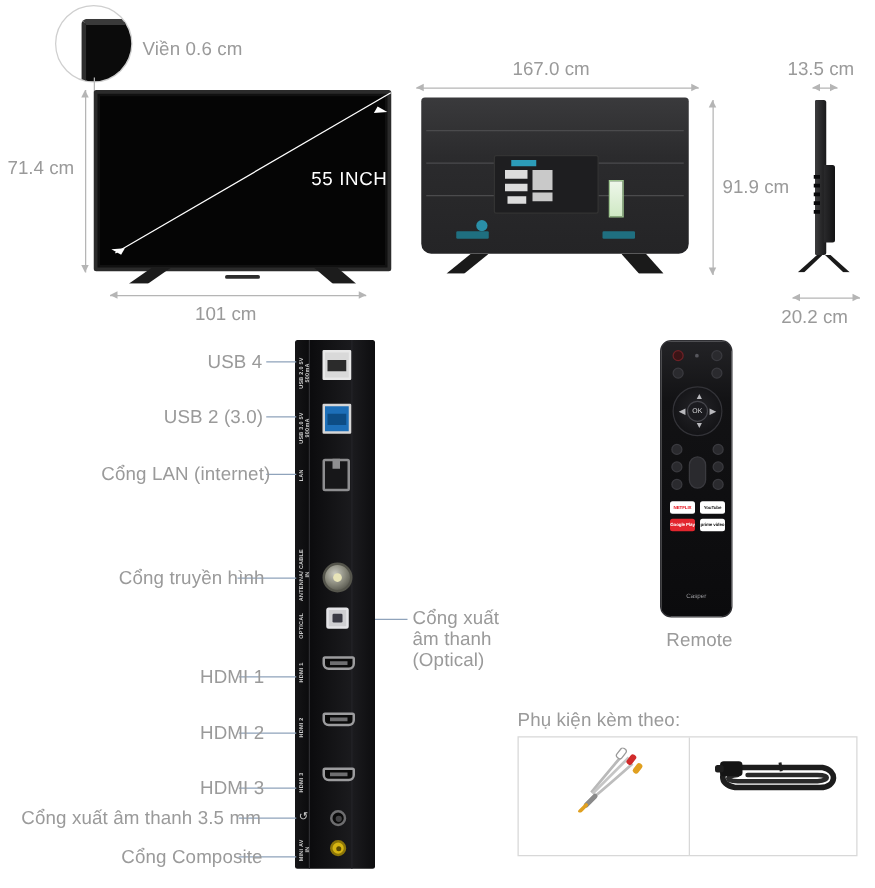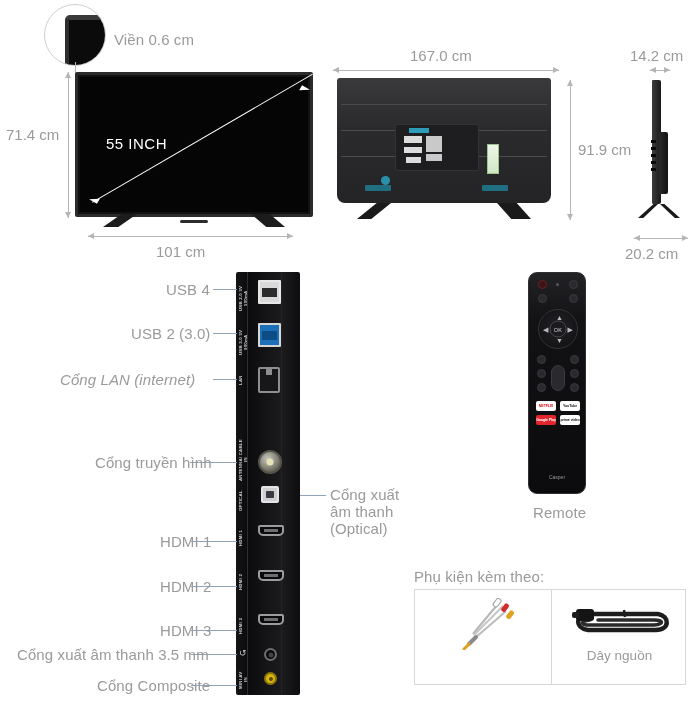--- a/index.html
+++ b/index.html
@@ -22,21 +22,21 @@
   .arrowL { border-right:6px solid #b5b5b5; }
   .arrowR { border-left:6px solid #b5b5b5; }
   .arrowU, .arrowD { position:absolute; width:0; height:0; border-left:3.5px solid transparent; border-right:3.5px solid transparent; }
   .arrowU { border-bottom:6px solid #b5b5b5; }
   .arrowD { border-top:6px solid #b5b5b5; }
 
   
   #front-tv { position:absolute; left:75px; top:72px; width:238px; height:145px;
      background:#111; border:3px solid #2b2b2b; border-radius:2px; }
   #front-tv .panel { position:absolute; inset:2px; background:#050505; }
-  #front-screen-text { position:absolute; left:0; right:0; top:60px; text-align:left;
+  #front-screen-text { position:absolute; left:0; right:0; top:60px; text-align:right;
      color:#ffffff; font-size:15px; font-family:"Liberation Sans",sans-serif; letter-spacing:.5px;padding-left:28px; }
   .diag { position:absolute; background:#ffffff; height:1.4px; transform-origin:0 0; }
   .diagtip { position:absolute; width:0; height:0; }
   #front-foot-l, #front-foot-r { position:absolute; bottom:-13px; width:34px; height:13px; background:#1c1c1c; }
   #front-foot-l { left:25px; clip-path: polygon(0 100%, 55% 0, 100% 0, 45% 100%); }
   #front-foot-r { right:25px; clip-path: polygon(0 0, 55% 0, 100% 100%, 45% 100%); }
   #front-brand { position:absolute; bottom:-9px; left:50%; transform:translateX(-50%); width:28px; height:3px; background:#2c2c2c; border-radius:2px;}
 
   
   #bezel-circle { position:absolute; left:44px; top:4px; width:62px; height:62px; border:1px solid #cfcfcf;
@@ -209,21 +209,21 @@
       <div class="side-port" style="left:-8px; top:29px;"></div>
       <div class="side-port" style="left:-8px; top:36px;"></div>
     </div>
     <div id="side-foot-l"></div>
     <div id="side-foot-r"></div>
   </div>
 
   <div class="hline" style="left:650px; top:70px; width:20px;"></div>
   <div class="arrowL" style="left:650px; top:66.5px;"></div>
   <div class="arrowR" style="left:664px; top:66.5px;"></div>
-  <div class="dim abs" style="left:630px; top:47px;">14.2 cm</div>
+  <div class="dim abs" style="left:630px; top:47px;">13.5 cm</div>
 
   <div class="hline" style="left:634px; top:238px; width:54px;"></div>
   <div class="arrowL" style="left:634px; top:234.5px;"></div>
   <div class="arrowR" style="left:682px; top:234.5px;"></div>
   <div class="dim abs" style="left:625px; top:245px;">20.2 cm</div>
 </div>
 
 <div class="abs">
   <div id="port-panel">
     <div id="port-rail"></div>
@@ -280,21 +280,21 @@
       </div>
   </div>
 
   <div class="leader" style="left:213px; top:289px; width:24px;"></div>
   <div class="lbl abs" style="left:166px; top:281px;">USB 4</div>
 
   <div class="leader" style="left:213px; top:333px; width:24px;"></div>
   <div class="lbl abs" style="left:131px; top:325px;">USB 2 (3.0)</div>
 
   <div class="leader" style="left:213px; top:379px; width:24px;"></div>
-  <div class="lbl abs" style="left:60px; top:371px;font-style:italic;">Cổng LAN (internet)</div>
+  <div class="lbl abs" style="left:81px; top:371px;">Cổng LAN (internet)</div>
 
   <div class="leader" style="left:190px; top:462px; width:47px;"></div>
   <div class="lbl abs" style="left:95px; top:454px;">Cổng truyền hình</div>
 
   <div class="leader" style="left:191px; top:541px; width:46px;"></div>
   <div class="lbl abs" style="left:160px; top:533px;">HDMI 1</div>
 
   <div class="leader" style="left:191px; top:586px; width:46px;"></div>
   <div class="lbl abs" style="left:160px; top:578px;">HDMI 2</div>
 
@@ -372,16 +372,15 @@
     <div class="abs" style="left:137px; top:0; width:135px; height:96px;">
       <div id="power-cable" class="abs" style="left:18px; top:10px;">
         <svg width="104" height="44" viewBox="0 0 104 44">
           <path d="M18 14 C6 14, 4 28, 18 30 L86 30 C100 30, 100 16, 88 14 L24 14" stroke="#1d1d1d" stroke-width="4.5" fill="none" stroke-linecap="round"></path>
           <path d="M20 20 C10 21, 10 25, 20 25 L84 25 C94 24, 94 20, 84 20 L28 20" stroke="#2a2a2a" stroke-width="3.5" fill="none" stroke-linecap="round"></path>
           <rect x="6" y="9" width="18" height="12" rx="3" fill="#141414"></rect>
           <rect x="2" y="12" width="7" height="6" rx="2" fill="#1d1d1d"></rect>
           <path d="M54 10 L55 17" stroke="#1d1d1d" stroke-width="2.4" fill="none"></path>
         </svg>
       </div>
-      <div class="acc-cap" style="top:58px;">Dây nguồn</div>
     </div>
   </div>
 </div>
 
 </body></html>

